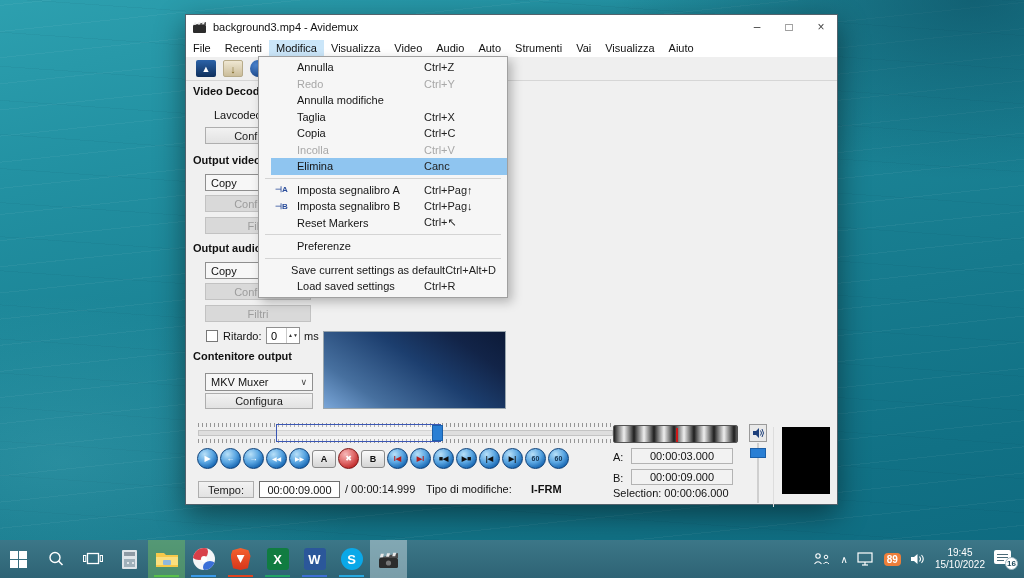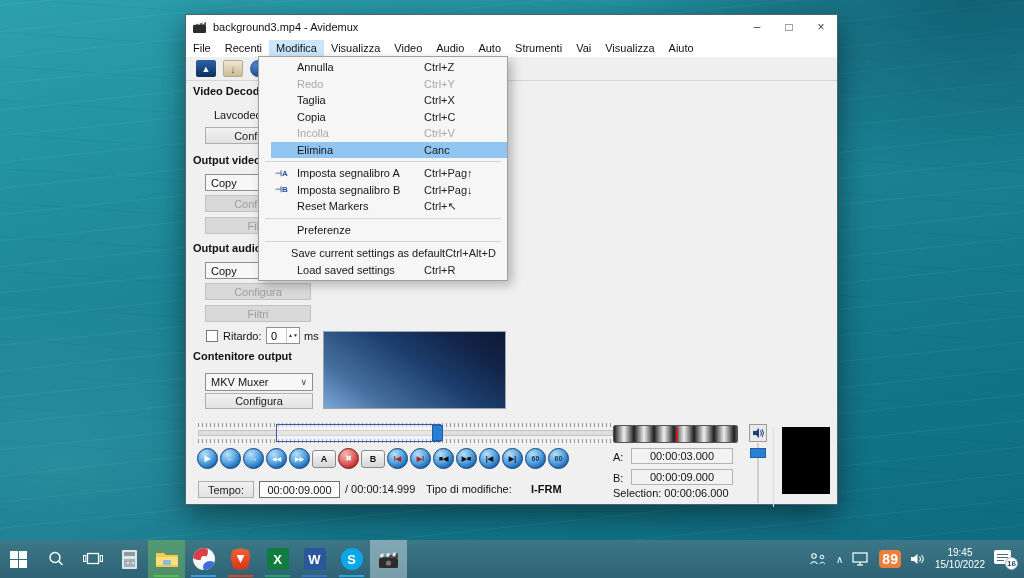--- a/index.html
+++ b/index.html
@@ -92,21 +92,21 @@
   
   .taskbar { position:absolute; left:0; bottom:0; width:1024px; height:38px;
     background:linear-gradient(180deg,#3c7788,#2e6375); display:flex; align-items:stretch; z-index:100; }
   .slots { display:flex; }
   .slot { width:37px; position:relative; display:flex; align-items:center; justify-content:center; }
   .slot .ul { position:absolute; bottom:1px; left:6px; right:6px; height:2px; }
   .slot.explorer { background:rgba(115,195,95,.45); }
   .slot.avidemux { background:rgba(215,228,233,.45); }
   .tray { margin-left:auto; display:flex; align-items:center; gap:9px; padding-right:8px; color:#fff; }
   .chev { font-size:10px; color:#fff; }
-  .badge89 { background:#ee7f3a; color:#fff; font-size:14px; font-weight:bold; padding:1px 3px; border-radius:4px; }
+  .badge89 { background:#ee7f3a; color:#fff; font-size:10px; font-weight:bold; padding:1px 3px; border-radius:4px; }
   .clock { font-size:10px; line-height:12px; text-align:center; }
   .ac { position:relative; width:22px; height:20px; }
   .ac .bub { position:absolute; left:0; top:1px; width:17px; height:14px; background:#fff; border-radius:2px; }
   .ac .bub i { position:absolute; left:3px; right:3px; height:1px; background:#4a6a78; }
   .ac .cnt { position:absolute; right:-2px; bottom:-1px; width:13px; height:13px; border-radius:50%; background:#fff; color:#1d4a5c; font-size:8px; font-weight:bold; display:flex; align-items:center; justify-content:center; border:1px solid #9db7c1; }
 
   
   .startgrid { display:grid; grid-template-columns:8px 8px; grid-template-rows:8px 8px; gap:1px; }
   .startgrid i { background:#fff; }
   .calc { width:15px; height:19px; background:#dfe5e9; border-radius:1px; position:relative; }
@@ -292,20 +292,25 @@
     <div class="menu">
       <div class="mi">
           <span class="mi-icon"></span>
           <span class="mi-label">Annulla</span>
           <span class="mi-sc">Ctrl+Z</span>
         </div>
       <div class="mi dis">
           <span class="mi-icon"></span>
           <span class="mi-label">Redo</span>
           <span class="mi-sc">Ctrl+Y</span>
+        </div>
+      <div class="mi">
+          <span class="mi-icon"></span>
+          <span class="mi-label">Annulla modifiche</span>
+          <span class="mi-sc"></span>
         </div>
       <div class="mi">
           <span class="mi-icon"></span>
           <span class="mi-label">Taglia</span>
           <span class="mi-sc">Ctrl+X</span>
         </div>
       <div class="mi">
           <span class="mi-icon"></span>
           <span class="mi-label">Copia</span>
           <span class="mi-sc">Ctrl+C</span>

